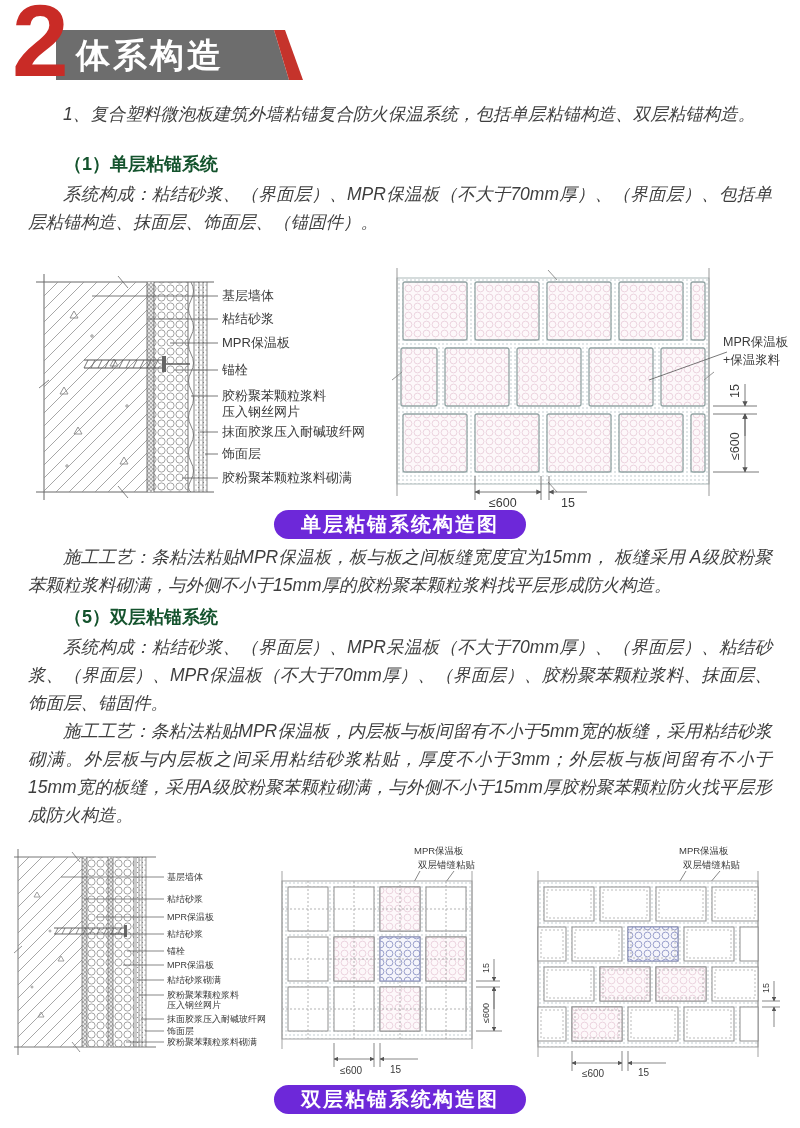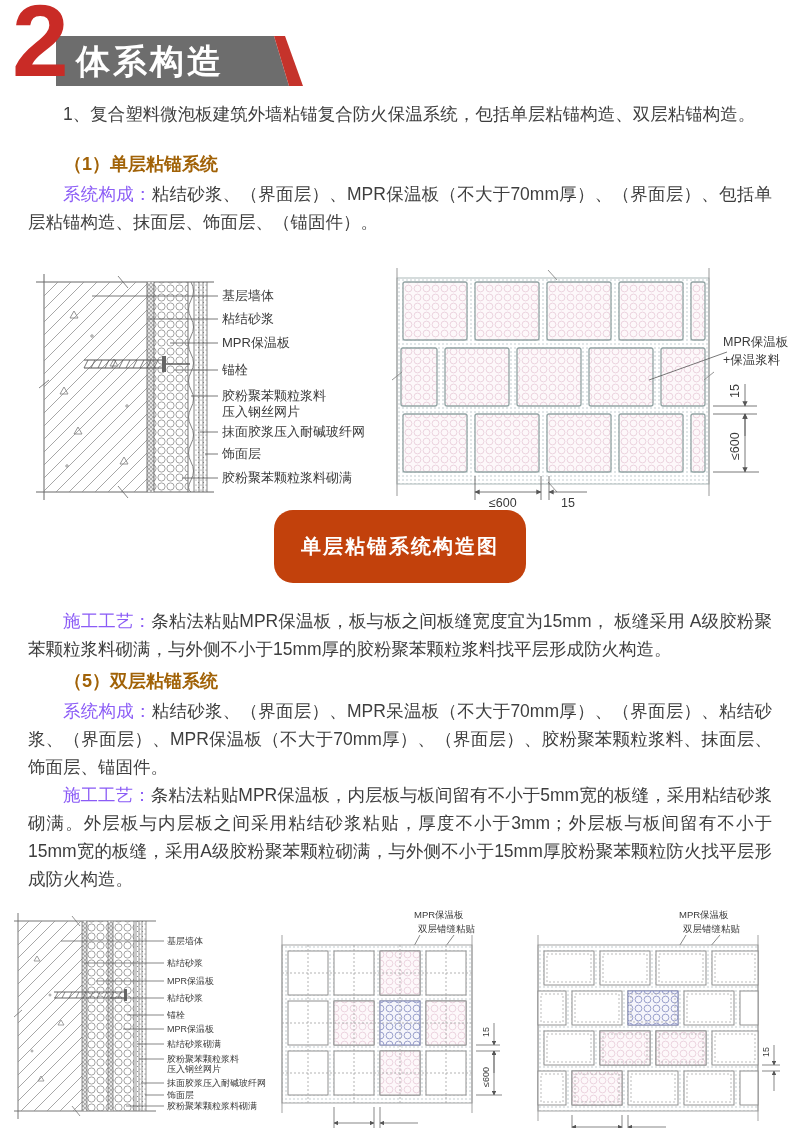--- a/index.html
+++ b/index.html
@@ -9,52 +9,52 @@
     font-family:"Liberation Sans","DejaVu Sans",sans-serif;
     color:#3e3e3e;
   }
   
   .header { position:relative; height:100px; }
   .big-num {
     position:absolute; left:12px; top:-10px;
     font-size:102px; font-weight:bold; line-height:1;
     color:#c92b26; z-index:2;
   }
-  .banner { position:absolute; left:56px; top:36px; width:252px; height:64px; z-index:1;padding-left:12px; }
+  .banner { position:absolute; left:56px; top:30px; width:252px; height:64px; z-index:1;padding-left:12px; }
   .banner-gray {
     position:absolute; left:0; top:0; width:252px; height:50px; background:#6d6d6d;
     clip-path:polygon(0 0, 218px 0, 233px 50px, 0 50px);
   }
   .banner-red {
     position:absolute; left:0; top:0; width:252px; height:50px; background:#c5332b;
     clip-path:polygon(218px 0, 229px 0, 247px 50px, 233px 50px);
   }
   .banner-title {
     position:absolute; left:20px; top:0; height:50px; line-height:50px;
     color:#ffffff; font-size:34px; font-weight:bold; letter-spacing:3px; z-index:3;
   }
   
   .para {
     margin:0 28px; font-size:17.5px; line-height:28px;
-    text-indent:2em; color:#3e3e3e; text-align:justify;
+    text-indent:2em; color:#3e3e3e; text-align:justify;font-style:italic;
   }
   .subhead {
     margin:4px 28px 2px 28px; padding-left:2em;
-    font-size:18px; font-weight:bold; color:#a16207; line-height:28px;
-  }
-  .lead { color:#8b5cf6; }
+    font-size:18px; font-weight:bold; color:#14532d; line-height:28px;
+  }
+  .lead { color:#404040; }
   
   .figrow { display:flex; align-items:flex-start; }
   .fig1 { margin:30px 0 0 22px; }
   .fig2 { margin:12px 0 0 6px; }
   .caption {
     width:fit-content; margin:4px auto 0 auto;
-    background:#c2410c; color:#ffffff;
+    background:#6d28d9; color:#ffffff;
     font-size:20px; font-weight:bold; letter-spacing:2px;
-    padding:23px 27px; border-radius:19px;
+    padding:1px 27px; border-radius:19px;
   }
   .cap1 { margin-top:2px; }
   .cap2 { margin-top:6px; }
   svg text { font-family:"Liberation Sans","DejaVu Sans",sans-serif; fill:#3a3a3a; }
   .s1 { margin-top:22px; }
 </style>
 </head>
 <body>
 
 <svg width="0" height="0" style="position:absolute" aria-hidden="true">
@@ -223,21 +223,21 @@
       <path d="M98,226 H164" marker-start="url(#arr)" marker-end="url(#arr)"></path>
       <path d="M210,226 H172" marker-end="url(#arr)"></path>
     </g>
     <text x="112" y="241" font-size="12.5">≤600</text>
     <text x="184" y="241" font-size="12.5">15</text>
   </svg>
 </div>
 
 <div class="caption cap1">单层粘锚系统构造图</div>
 
-<p class="para" style="margin-top:24px"><span class="lead">施工工艺：</span><span>条粘法粘贴MPR保温板，板与板之间板缝宽度宜为15mm， 板缝采用 A级胶粉聚苯颗粒浆料砌满，与外侧不小于15mm厚的胶粉聚苯颗粒浆料找平层形成防火构造。</span></p>
+<p class="para" style="margin-top:4px"><span class="lead">施工工艺：</span><span>条粘法粘贴MPR保温板，板与板之间板缝宽度宜为15mm， 板缝采用 A级胶粉聚苯颗粒浆料砌满，与外侧不小于15mm厚的胶粉聚苯颗粒浆料找平层形成防火构造。</span></p>
 
 <h3 class="subhead">（5）双层粘锚系统</h3>
 
 <p class="para"><span class="lead">系统构成：</span><span>粘结砂浆、（界面层）、MPR呆温板（不大于70mm厚）、（界面层）、粘结砂浆、（界面层）、MPR保温板（不大于70mm厚）、（界面层）、胶粉聚苯颗粒浆料、抹面层、饰面层、锚固件。</span></p>
 
 <p class="para"><span class="lead">施工工艺：</span><span>条粘法粘贴MPR保温板，内层板与板间留有不小于5mm宽的板缝，采用粘结砂浆砌满。外层板与内层板之间采用粘结砂浆粘贴，厚度不小于3mm；外层板与板间留有不小于15mm宽的板缝，采用A级胶粉聚苯颗粒砌满，与外侧不小于15mm厚胶粉聚苯颗粒防火找平层形成防火构造。</span></p>
 
 <div class="figrow fig2">
 
   <svg width="262" height="232" viewBox="0 0 262 232">

